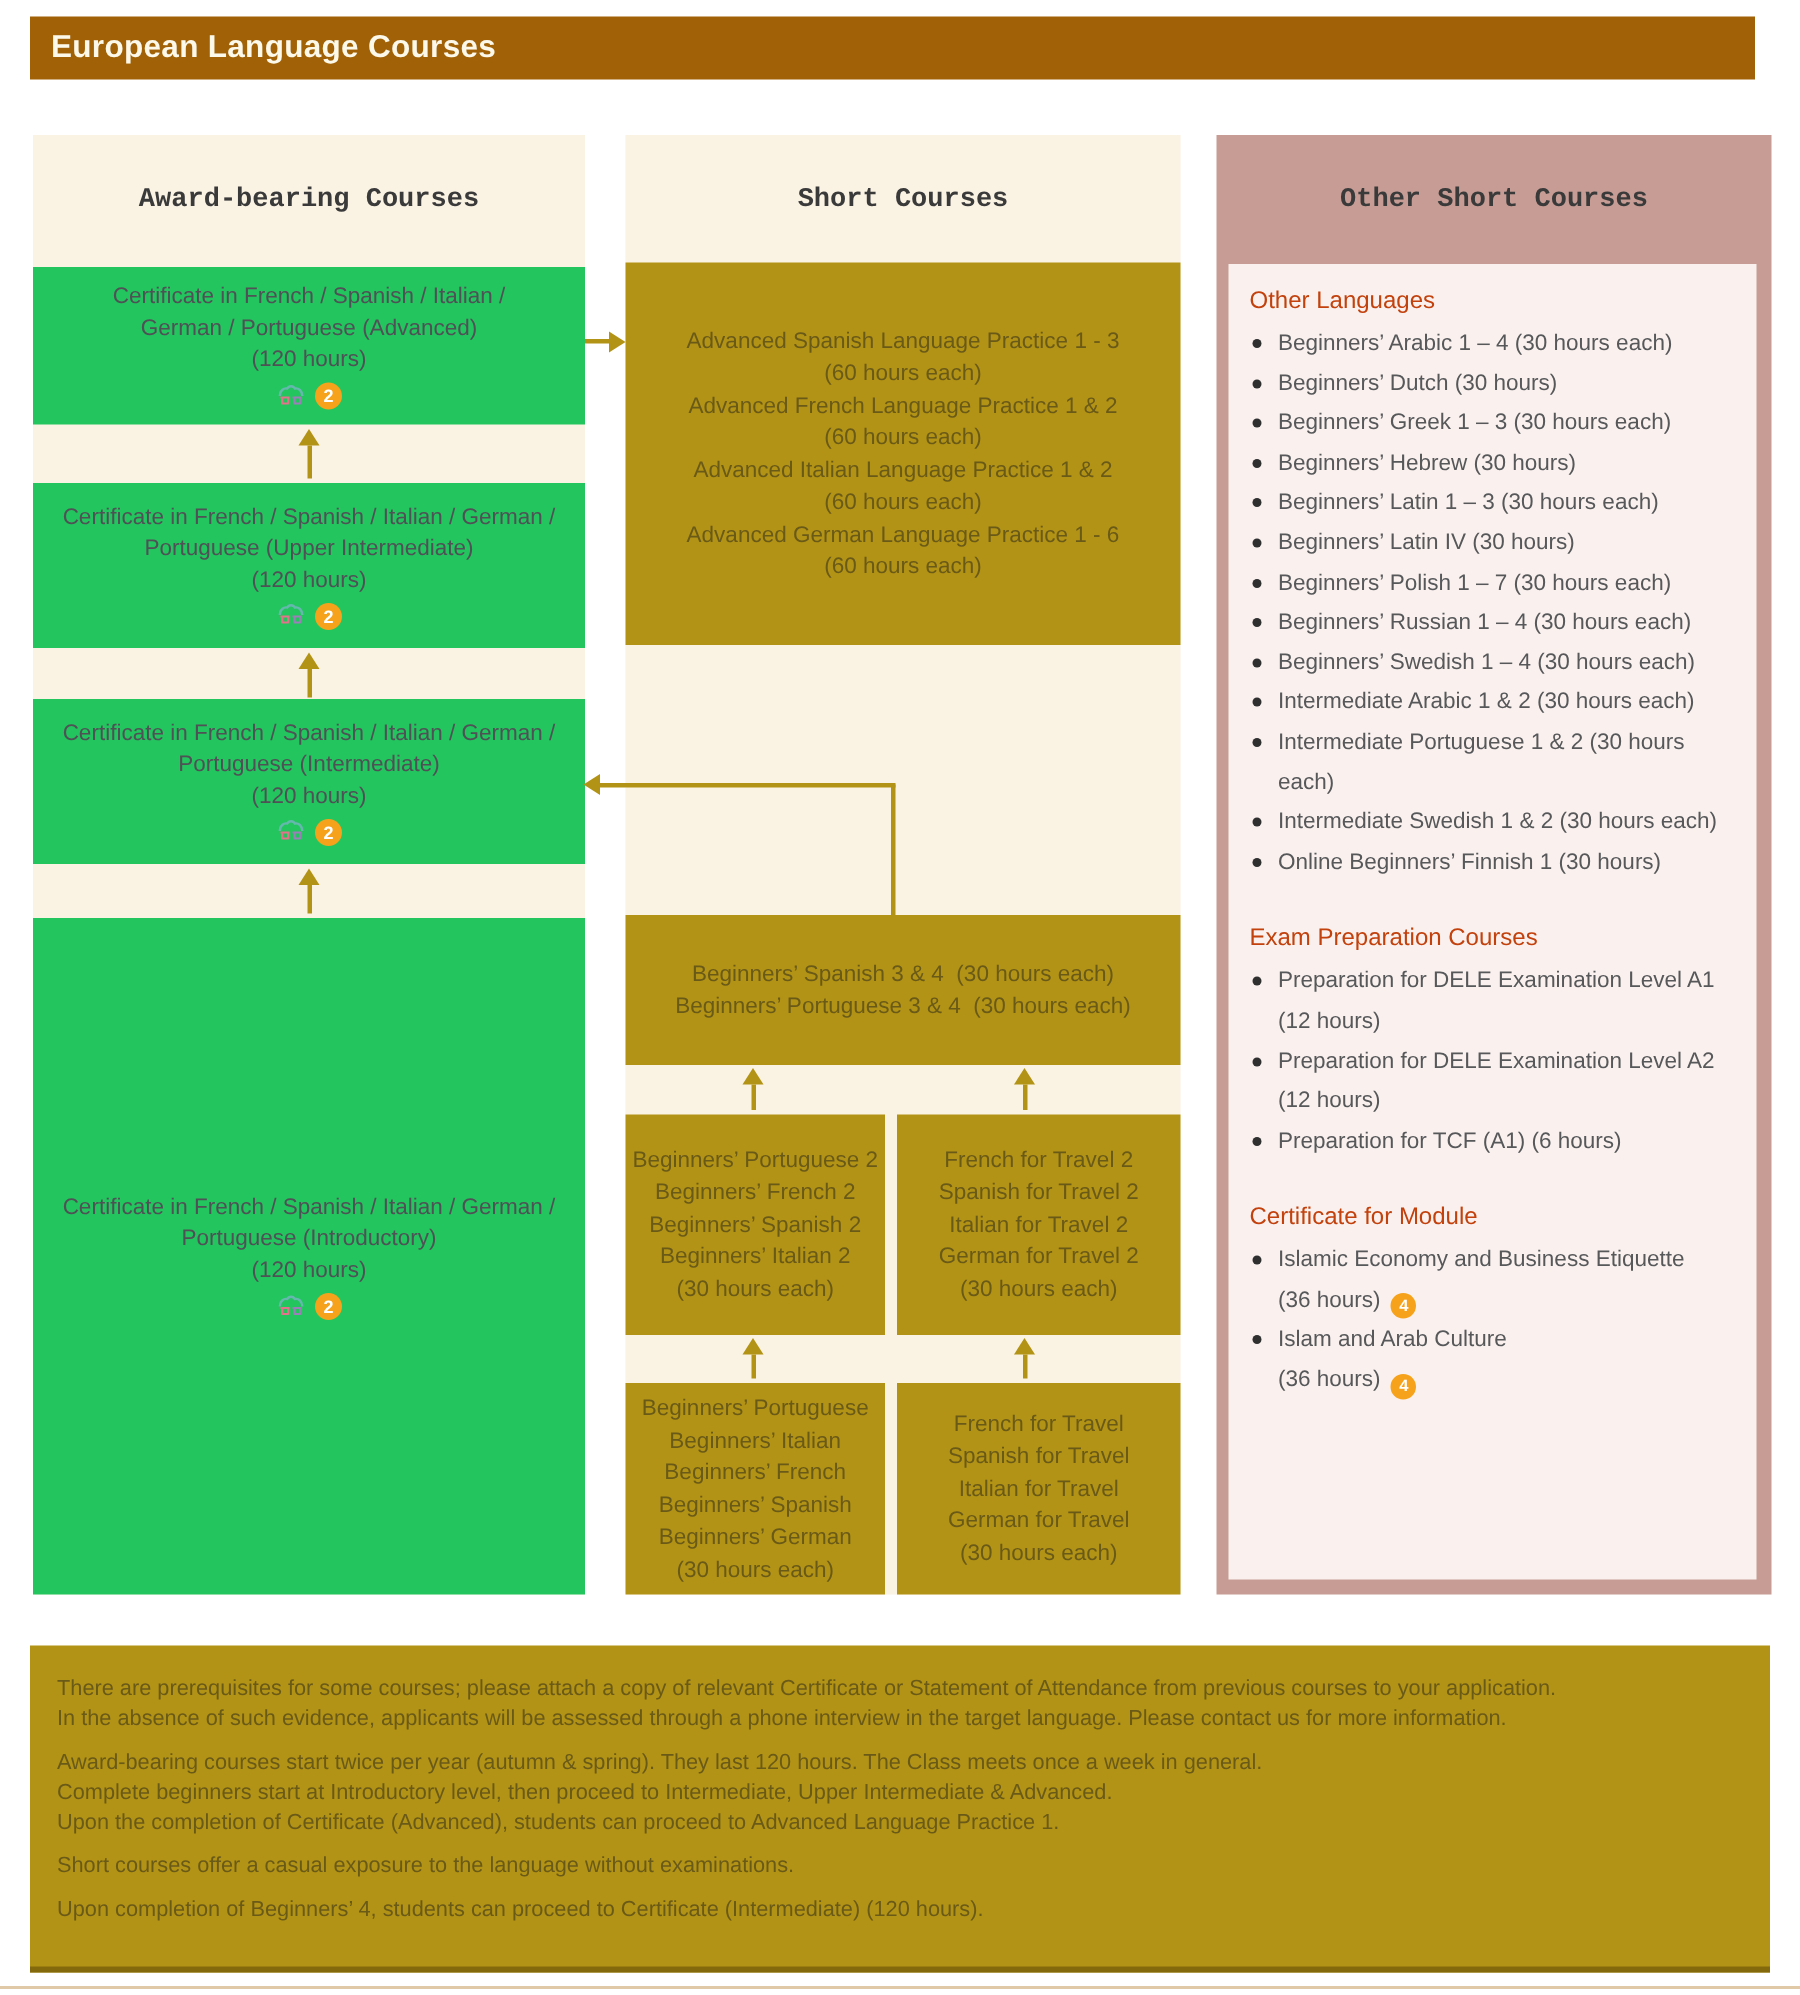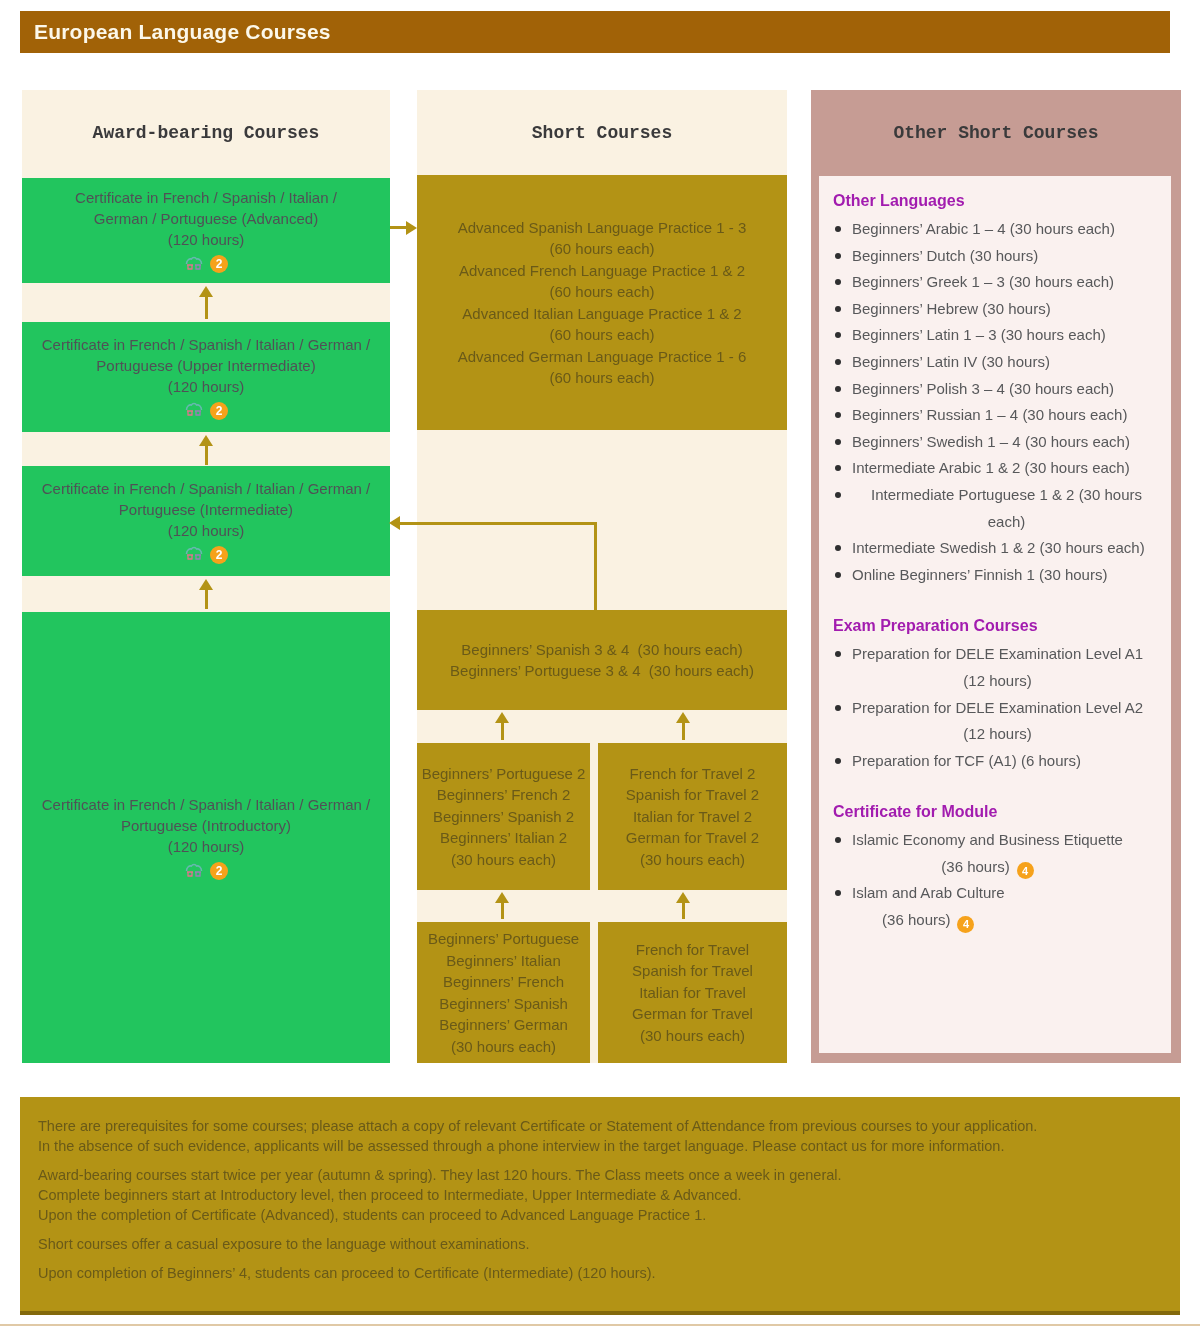--- a/index.html
+++ b/index.html
@@ -62,28 +62,28 @@
   .arrow-up .head{width:0;height:0;border-left:7px solid transparent;border-right:7px solid transparent;border-bottom:11px solid #B39315;}
   .arrow-up .stem{width:3px;background:#B39315;flex:1;}
   .hstem,.vstem{position:absolute;background:#B39315;}
   .tri-right{position:absolute;width:0;height:0;border-top:7px solid transparent;border-bottom:7px solid transparent;border-left:11px solid #B39315;}
   .tri-left{position:absolute;width:0;height:0;border-top:7px solid transparent;border-bottom:7px solid transparent;border-right:11px solid #B39315;}
   
   #other-panel{
     position:absolute;left:8px;top:86px;width:352px;height:877px;background:#FAF1EF;
     box-sizing:border-box;padding:16px 10px 0 14px;
   }
-  .section-heading{font-size:16px;font-weight:bold;color:#a21caf;margin:0 0 6px 0;}
+  .section-heading{font-size:16px;font-weight:normal;color:#c2410c;margin:0 0 6px 0;}
   .section-heading.later{margin-top:29px;}
   .li{display:flex;align-items:flex-start;}
   .li .dot{
     width:6px;height:6px;border-radius:50%;background:#2F2F30;
     margin:10px 11px 0 2px;flex:0 0 auto;
   }
-  .li-body{font-size:15px;line-height:26.6px;color:#57585A;text-align:center;}
+  .li-body{font-size:15px;line-height:26.6px;color:#57585A;}
   .li-sub{display:block;}
   
   #footer-note{
     position:absolute;left:20px;top:1097px;width:1160px;height:218px;
     background:#B39315;border-bottom:4px solid #83690C;
     box-sizing:border-box;padding:19px 18px 0 18px;
   }
   .fpara{margin-bottom:9px;}
   .fline{font-size:14.5px;line-height:20px;color:#6A5A18;white-space:pre-wrap;}
   #bottom-rule{position:absolute;left:0;top:1324px;width:1200px;height:2px;background:#E0C9A6;}
@@ -303,21 +303,21 @@
             <span class="dot"></span>
             <div class="li-body">
               <span>Beginners’ Latin IV (30 hours)</span>
               <span class="li-sub"></span>
             </div>
           </div>
 
           <div class="li">
             <span class="dot"></span>
             <div class="li-body">
-              <span>Beginners’ Polish 3 – 4 (30 hours each)</span>
+              <span>Beginners’ Polish 1 – 7 (30 hours each)</span>
               <span class="li-sub"></span>
             </div>
           </div>
 
           <div class="li">
             <span class="dot"></span>
             <div class="li-body">
               <span>Beginners’ Russian 1 – 4 (30 hours each)</span>
               <span class="li-sub"></span>
             </div>

